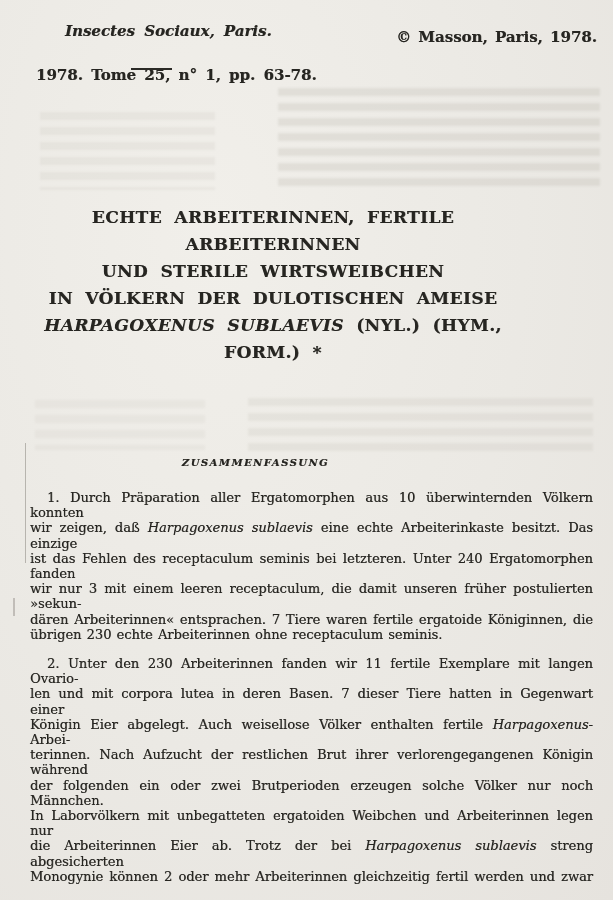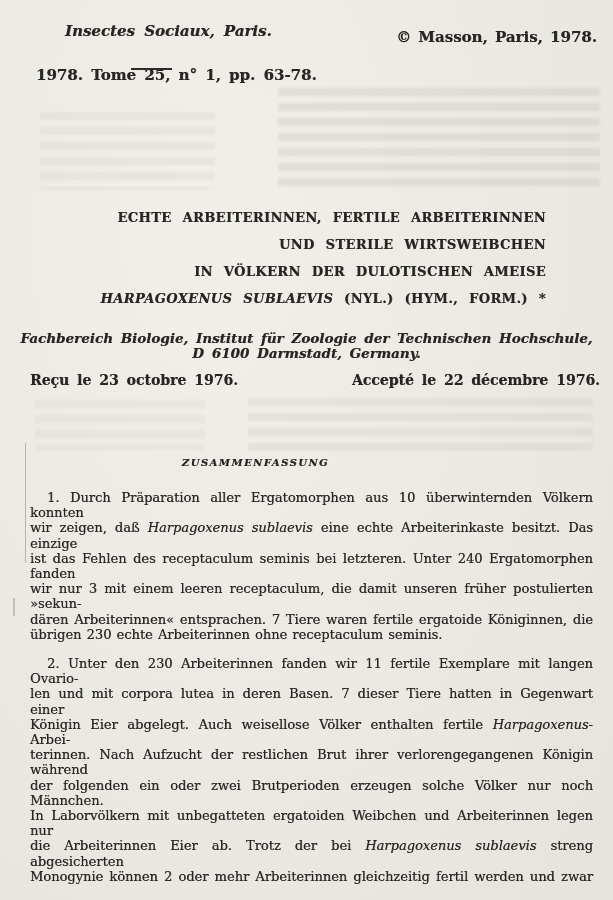--- a/index.html
+++ b/index.html
@@ -21,22 +21,22 @@
   .ghost{position:absolute;filter:blur(1.3px);opacity:0.5;pointer-events:none;
     background:repeating-linear-gradient(180deg, rgba(168,163,153,0.38) 0 8px, rgba(0,0,0,0) 8px 15px);}
   .g1{left:278px;top:88px;width:322px;height:102px;}
   .g2{left:40px;top:112px;width:175px;height:78px;opacity:0.3;}
   .g3{left:248px;top:398px;width:345px;height:56px;opacity:0.35;}
   .g4{left:35px;top:400px;width:170px;height:50px;opacity:0.25;}
   .fold{position:absolute;background:rgba(60,55,48,0.30);pointer-events:none;}
   .fold1{left:25px;top:443px;width:1px;height:120px;}
   .fold2{left:13px;top:598px;width:2px;height:18px;opacity:0.8;}
   
-  .paper-title{position:absolute;top:204px;left:0;width:546px;text-align:right;
-    font-size:13px;font-weight:bold;letter-spacing:0.4px;word-spacing:6px;}
+  .paper-title{position:absolute;top:204px;left:0;width:546px;text-align:center;
+    font-size:17px;font-weight:bold;letter-spacing:0.4px;word-spacing:6px;}
   .title-line{line-height:27px;}
   
   .byline{position:absolute;top:311px;left:0;width:613px;text-align:center;
     font-size:14.5px;font-weight:600;word-spacing:3px;letter-spacing:0.3px;}
   .affiliation{position:absolute;top:331px;left:0;width:613px;text-align:center;
     font-size:13.5px;font-weight:bold;font-style:italic;line-height:15px;word-spacing:3px;}
   
   .dates{position:absolute;top:372px;left:30px;right:13px;display:flex;
     justify-content:space-between;font-size:14px;font-weight:bold;word-spacing:3px;}
   
@@ -68,29 +68,21 @@
   <div class="volume-line">1978. Tome 25, n° 1, pp. 63-78.</div>
   <div class="header-rule"></div>
 
   <div class="paper-title">
       <div class="title-line"><span>ECHTE ARBEITERINNEN, FERTILE ARBEITERINNEN</span></div>
       <div class="title-line"><span>UND STERILE WIRTSWEIBCHEN</span></div>
       <div class="title-line"><span>IN VÖLKERN DER DULOTISCHEN AMEISE</span></div>
       <div class="title-line"><span class="it">HARPAGOXENUS SUBLAEVIS</span><span> (NYL.) (HYM., FORM.) *</span></div>
     </div>
 
-  <div class="affiliation">
-    <div>Fachbereich Biologie, Institut für Zoologie der Technischen Hochschule,</div>
-    <div>D 6100 Darmstadt, Germany.</div>
-  </div>
 
-  <div class="dates">
-    <span>Reçu le 23 octobre 1976.</span>
-    <span>Accepté le 22 décembre 1976.</span>
-  </div>
 
   <div class="abstract-heading">ZUSAMMENFASSUNG</div>
   <div class="abstract-body">
     <div>
         <div class="para">
           <div class="line indent"><span>1. Durch Präparation aller Ergatomorphen aus 10 überwinternden Völkern konnten</span></div>
           <div class="line"><span>wir zeigen, daß </span><span class="it">Harpagoxenus sublaevis</span><span> eine echte Arbeiterinkaste besitzt. Das einzige</span></div>
           <div class="line"><span>ist das Fehlen des receptaculum seminis bei letzteren. Unter 240 Ergatomorphen fanden</span></div>
           <div class="line"><span>wir nur 3 mit einem leeren receptaculum, die damit unseren früher postulierten »sekun-</span></div>
           <div class="line"><span>dären Arbeiterinnen« entsprachen. 7 Tiere waren fertile ergatoide Königinnen, die</span></div>

